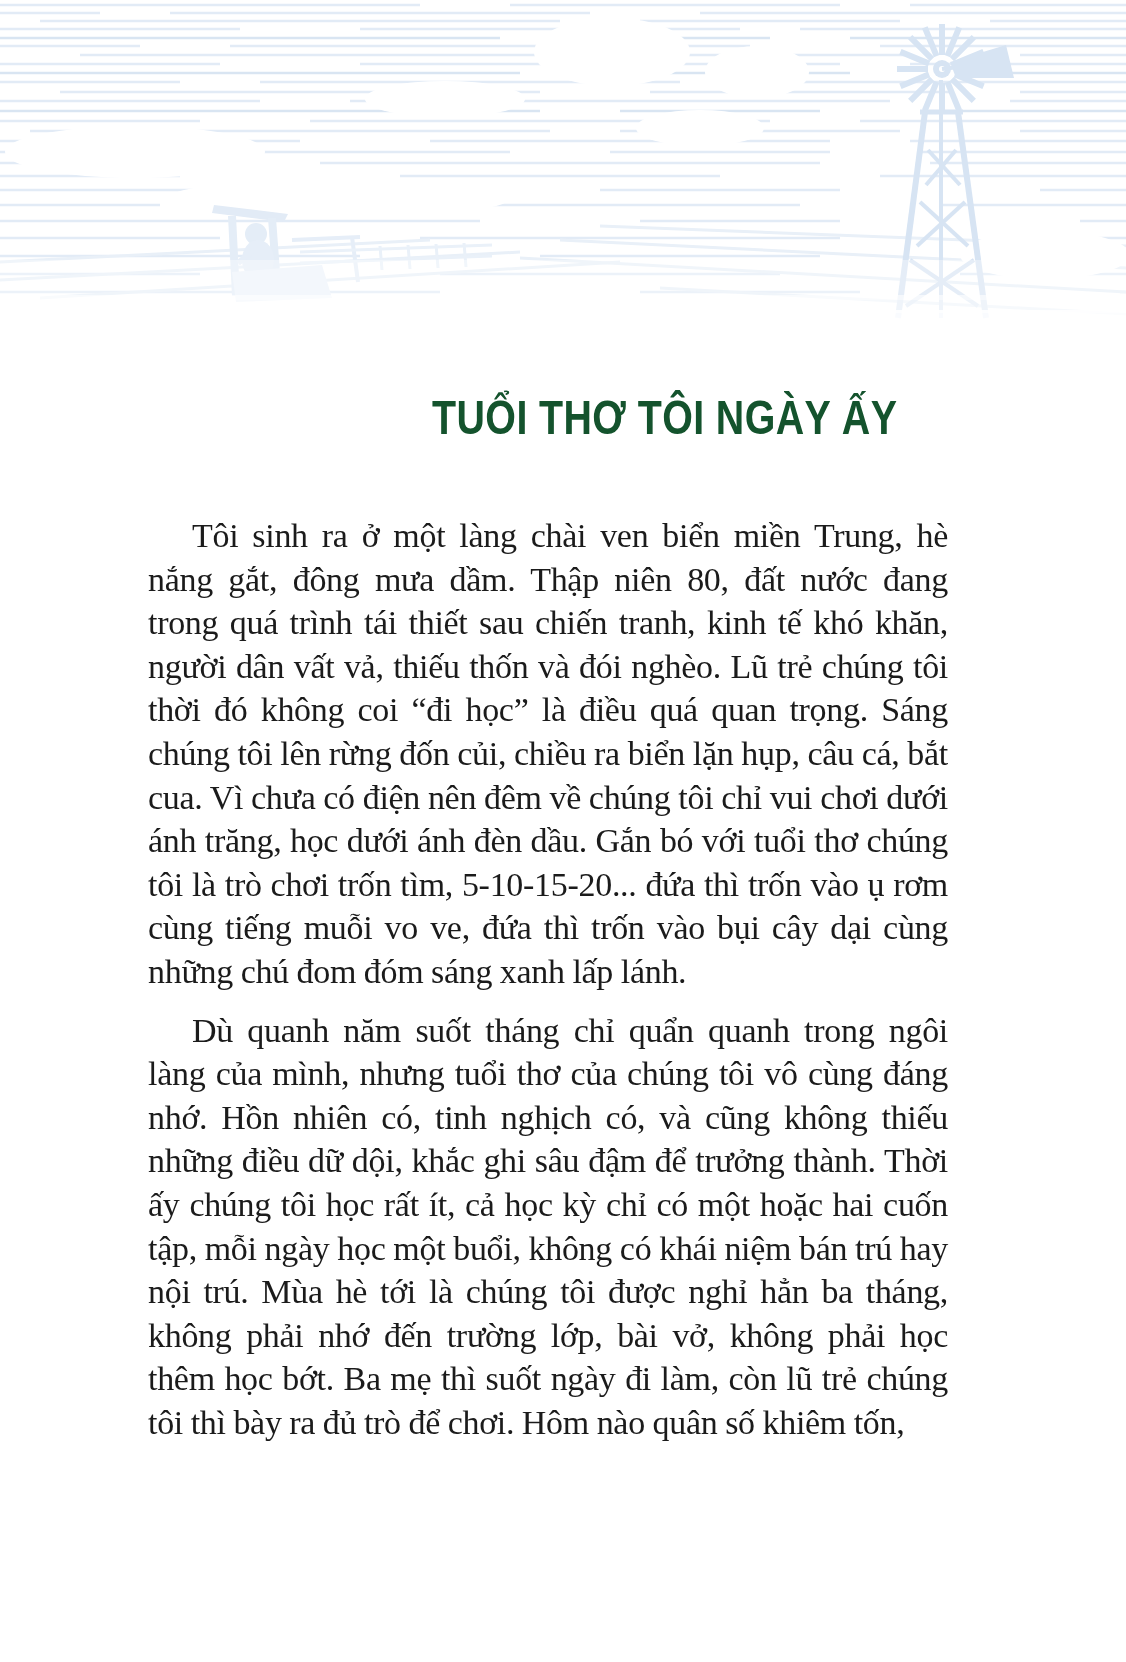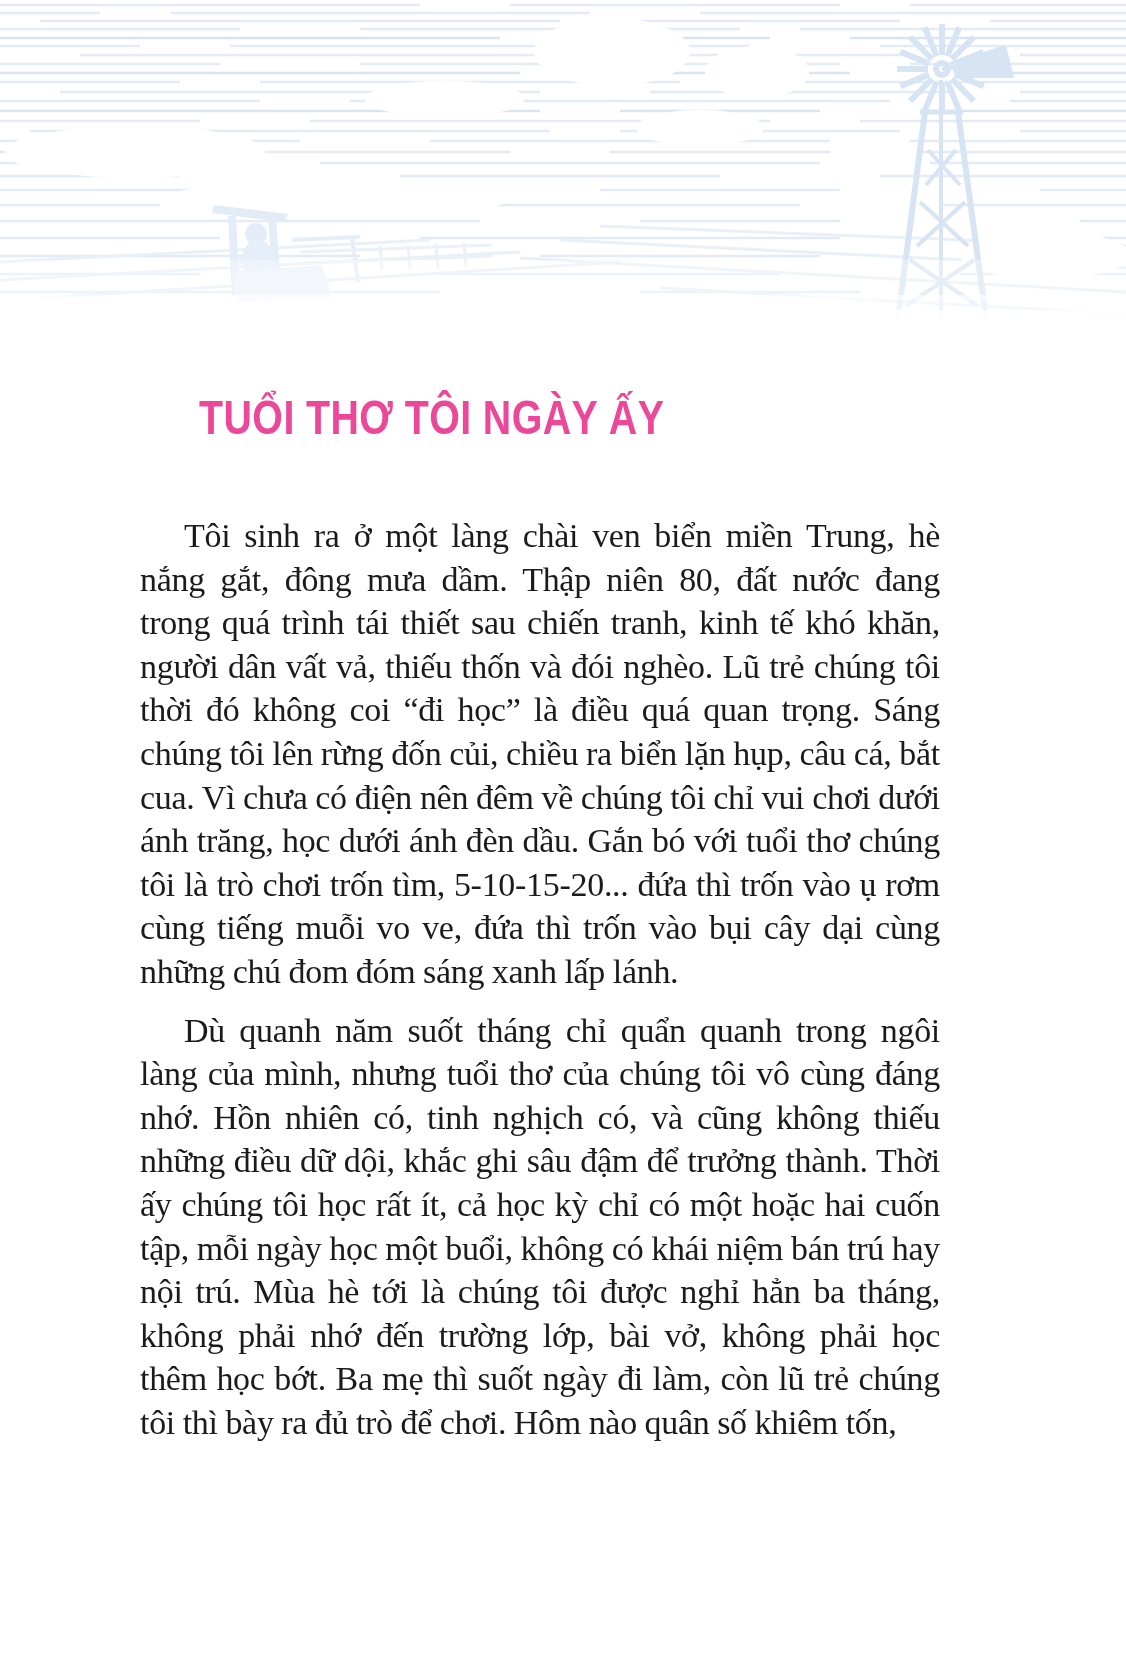--- a/index.html
+++ b/index.html
@@ -14,37 +14,37 @@
   .header-art {
     position: absolute;
     top: 0; left: 0;
     width: 1126px; height: 320px;
     display: block;
   }
   .title {
     position: absolute;
     top: 392px; left: 148px; width: 800px;
     margin: 0;
-    text-align: left;
+    text-align: right;
     font-family: "Liberation Sans", "DejaVu Sans", sans-serif;
     font-weight: 700;
     font-size: 48px;
-    color: #ec4899;
+    color: #14532d;
     line-height: 1.1;
     white-space: nowrap;
   }
   .title-inner {
     display: inline-block;
     transform: scaleX(0.82);
     transform-origin: 50% 50%;
     letter-spacing: 0.5px;
   }
   .body-text {
     position: absolute;
-    top: 514px; left: 140px; width: 800px;
+    top: 514px; left: 148px; width: 800px;
     color: #1b1b1b;
   }
   .body-text p {
     margin: 0 0 15px 0;
     font-size: 34px;
     line-height: 43.6px;
     text-align: justify;
     text-indent: 44px;
     letter-spacing: -0.3px;
     word-spacing: -0.5px;

